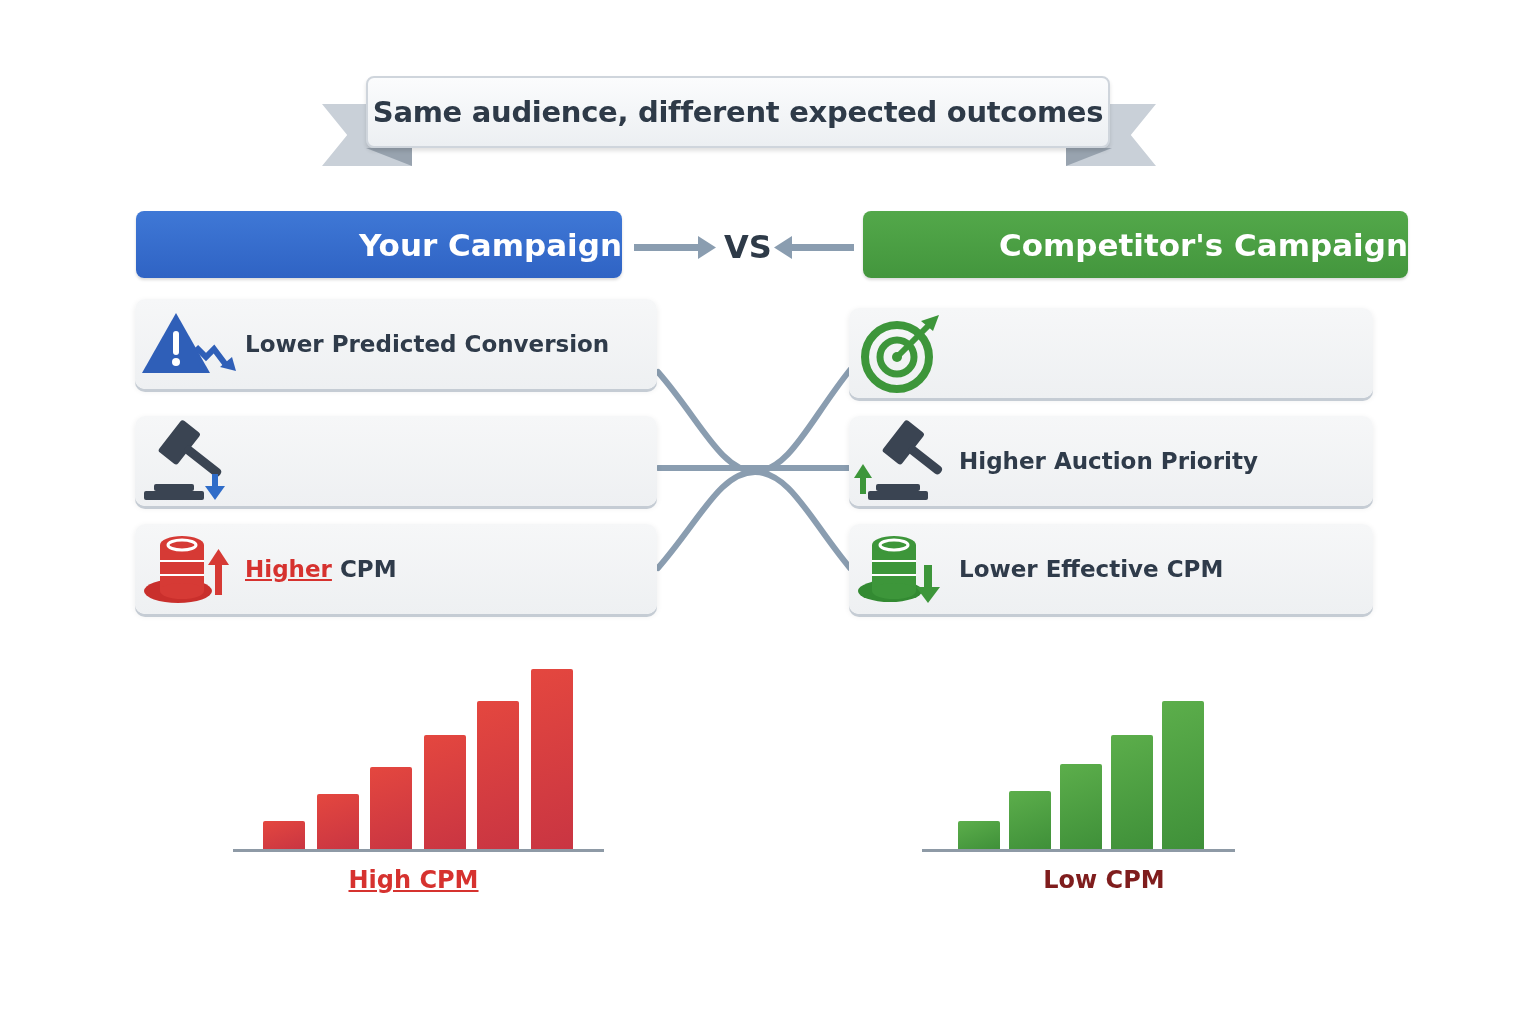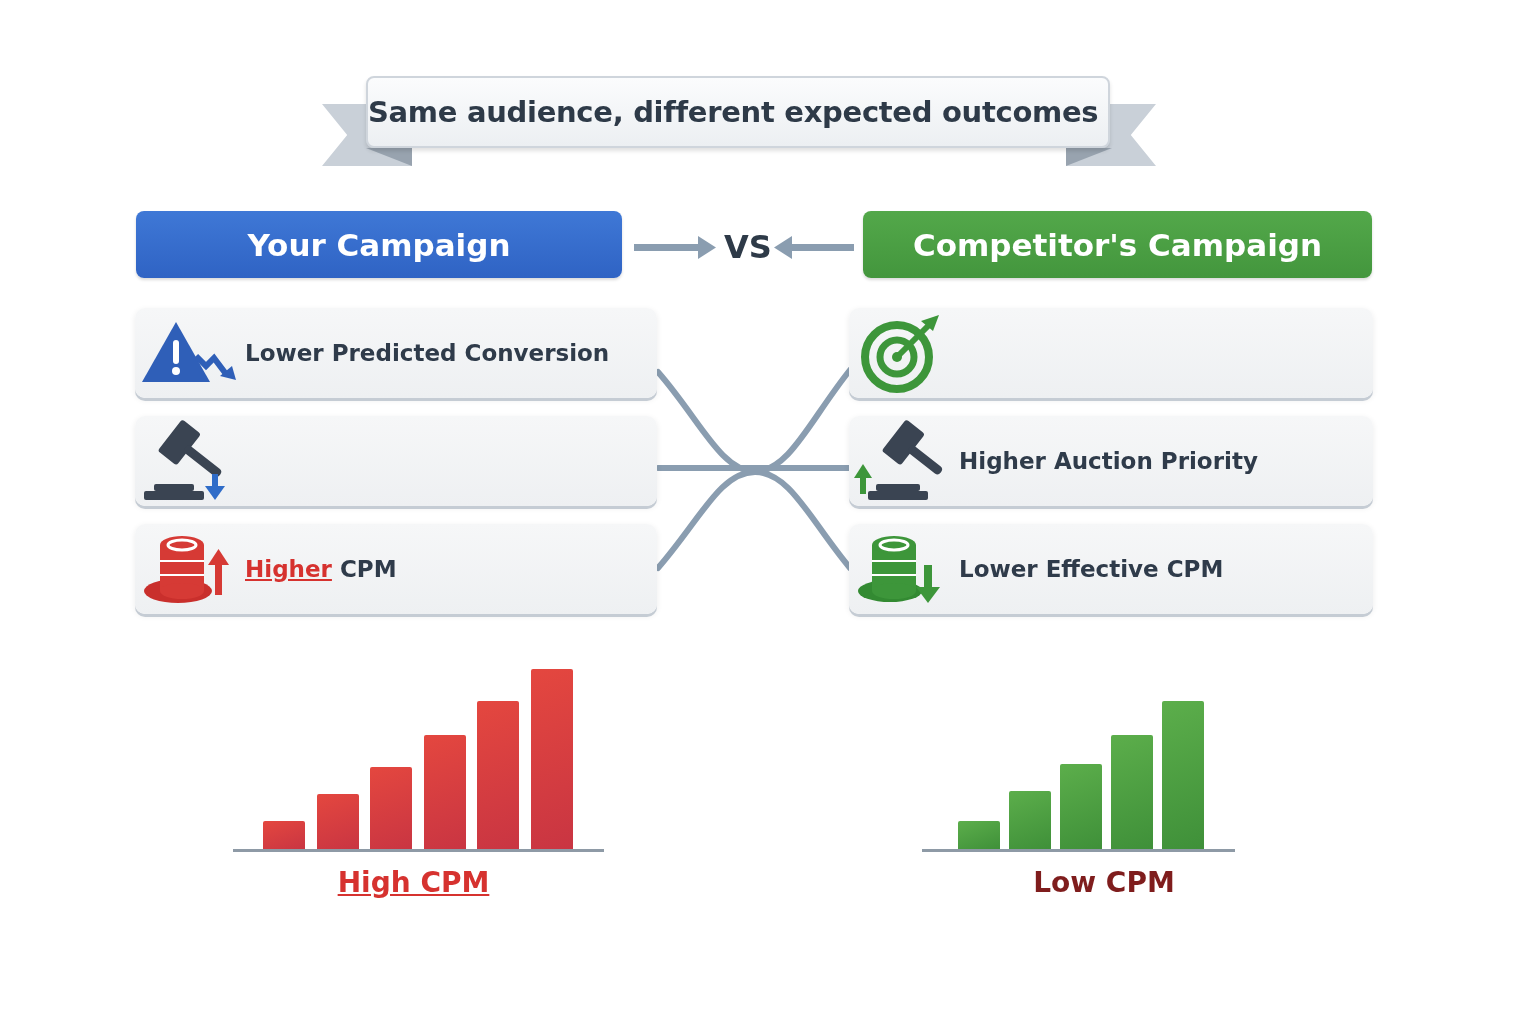--- a/index.html
+++ b/index.html
@@ -9,47 +9,47 @@
 
   
   .ribbon-tail { position:absolute; top:104px; width:90px; height:62px; background:#c9d0d8; }
   .ribbon-tail.left { left:322px; clip-path:polygon(0 0,100% 0,100% 100%,0 100%,28% 50%); }
   .ribbon-tail.right { left:1066px; clip-path:polygon(0 0,100% 0,72% 50%,100% 100%,0 100%); }
   .ribbon-fold { position:absolute; top:148px; width:46px; height:18px; background:#98a3af; }
   .ribbon-fold.left { left:366px; clip-path:polygon(0 0,100% 0,100% 100%); }
   .ribbon-fold.right { left:1066px; clip-path:polygon(0 0,100% 0,0 100%); }
   .banner { position:absolute; left:366px; top:76px; width:744px; height:72px;
             background:linear-gradient(#fbfcfd,#eceff2); border:2px solid #cfd5dc; border-radius:8px;
-            box-shadow:0 3px 4px rgba(0,0,0,0.12); display:flex; align-items:center; justify-content:flex-start;
+            box-shadow:0 3px 4px rgba(0,0,0,0.12); display:flex; align-items:center; justify-content:center;
             box-sizing:border-box; }
   .banner span { font-size:29px; font-weight:bold; color:#2e3a48; letter-spacing:-0.3px; }
 
   
   .hdr { position:absolute; top:211px; height:67px; border-radius:8px; display:flex; align-items:center;
-         justify-content:center; color:#fff; font-weight:bold; font-size:31px; box-shadow:0 2px 3px rgba(0,0,0,0.15); }
+         justify-content:flex-end; color:#fff; font-weight:bold; font-size:31px; box-shadow:0 2px 3px rgba(0,0,0,0.15); }
   .hdr.blue { left:136px; width:486px; background:linear-gradient(#3f78d6,#2f63c4); }
-  .hdr.green { left:863px; width:509px; background:linear-gradient(#53a84a,#43963d); }
+  .hdr.green { left:863px; width:509px; background:linear-gradient(#53a84a,#43963d);padding-left:36px; }
 
   .vs { position:absolute; left:724px; top:228px; font-size:32px; font-weight:bold; color:#2e3a48; }
 
   
   .card { position:absolute; height:90px; background:linear-gradient(#f6f7f8,#eef0f2); border-radius:10px;
           box-shadow:0 3px 0 #c5ccd4, 0 2px 6px rgba(0,0,0,0.08); display:flex; align-items:center; box-sizing:border-box; }
   .card.l { left:135px; width:522px; }
   .card.r { left:849px; width:524px; }
   .card .ico { width:110px; height:90px; display:flex; align-items:center; justify-content:center; flex:none; }
   .card .txt { font-size:23px; font-weight:bold; color:#2f3b4a; }
   .red { color:#d6322f;text-decoration:underline; }
 
   
   .baseline { position:absolute; height:3px; background:#8e9aa6; }
   .bar { position:absolute; border-radius:2px 2px 0 0; }
   .bar.r { background:linear-gradient(160deg,#e4473f,#c93542); }
   .bar.g { background:linear-gradient(160deg,#5cae4b,#3f9039); }
-  .chart-label { position:absolute; font-size:28px; font-weight:bold; text-align:center; }
+  .chart-label { position:absolute; font-size:24px; font-weight:bold; text-align:center; }
 </style>
 </head>
 <body>
 
 <div class="ribbon-tail left"></div>
 <div class="ribbon-tail right"></div>
 <div class="ribbon-fold left"></div>
 <div class="ribbon-fold right"></div>
 <div class="banner">
   <span>Same audience, different expected outcomes</span>
@@ -75,21 +75,21 @@
 <div class="vs">VS</div>
 
 <svg class="abs" style="left:650px;top:360px" width="210" height="220">
   <g fill="none" stroke="#8a9db0" stroke-width="6" stroke-linecap="round">
     <path d="M8,12 C50,60 70,110 105,112 C140,110 160,60 200,10"></path>
     <path d="M8,208 C50,160 70,112 105,112 C140,112 160,160 200,208"></path>
     <path d="M8,108 L200,108"></path>
   </g>
 </svg>
 
-<div class="card l" style="top:308px">
+<div class="card l" style="top:299px">
   <div class="ico">
     <svg width="100" height="70" viewBox="0 0 100 70">
       <polygon points="36,4 70,64 2,64" fill="#2f5fb8"></polygon>
       <rect x="33" y="22" width="6" height="24" rx="3" fill="#fff"></rect>
       <circle cx="36" cy="53" r="4" fill="#fff"></circle>
       <polyline points="56,38 66,48 74,40 86,56" fill="none" stroke="#2f5fb8" stroke-width="6"></polyline>
       <polygon points="80,58 96,62 92,48" fill="#2f5fb8"></polygon>
     </svg>
   </div>
   <span class="txt">Lower Predicted Conversion</span>

